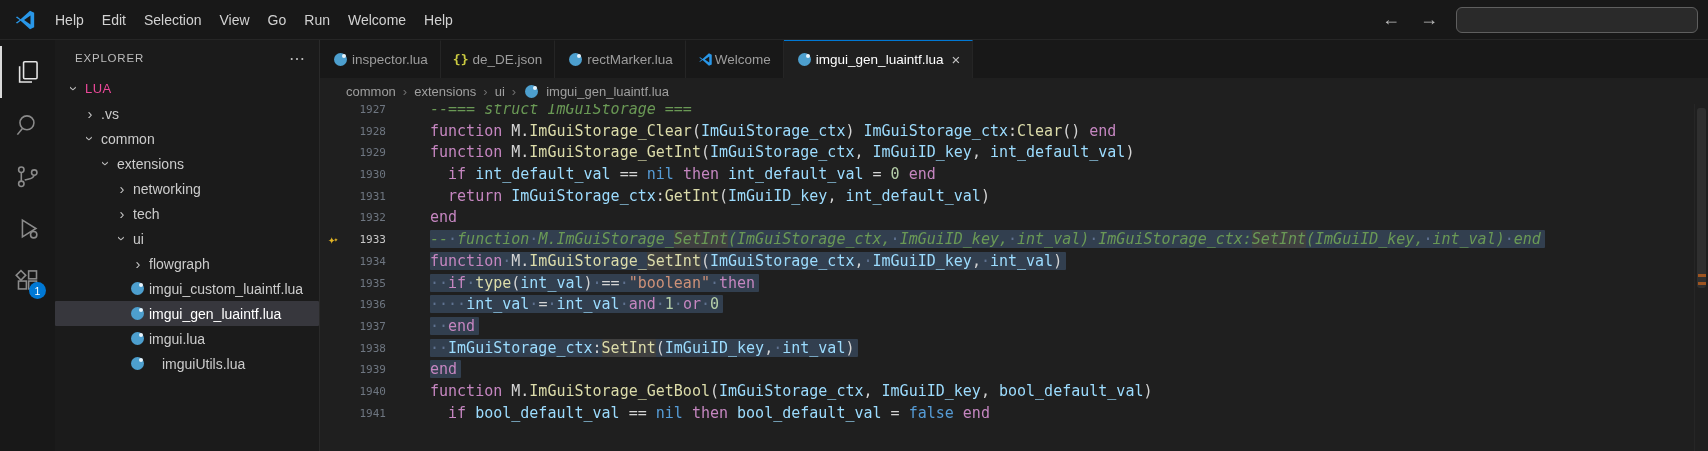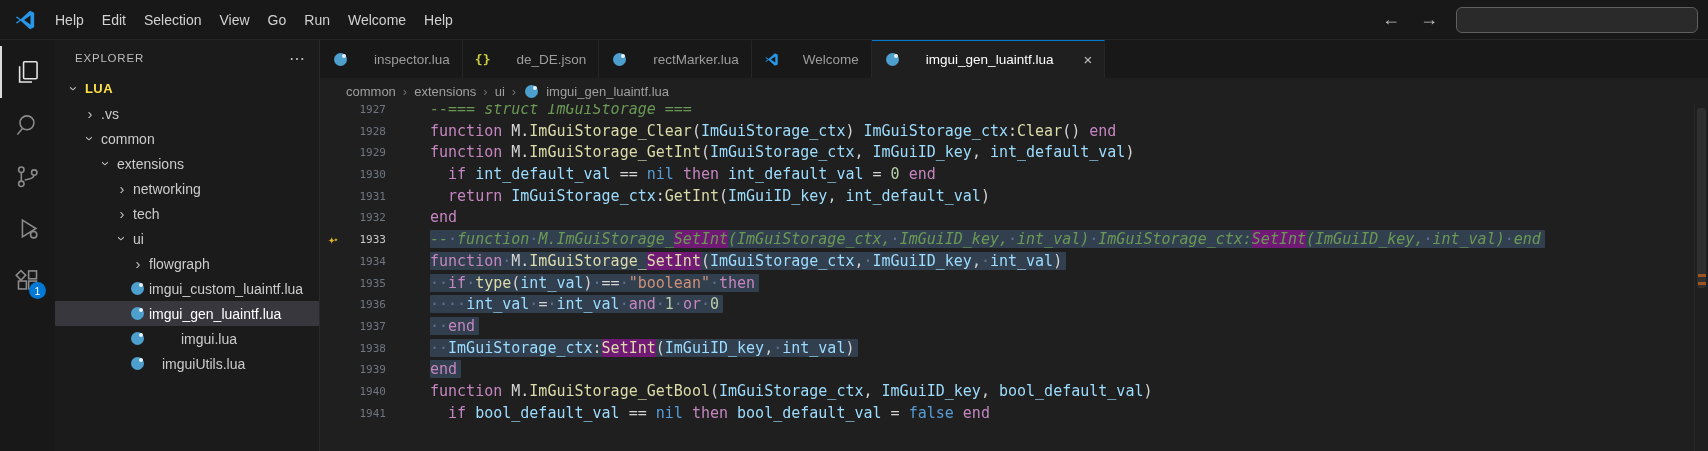--- a/index.html
+++ b/index.html
@@ -26,34 +26,34 @@
   .ab-item svg{width:27px;height:27px;stroke:currentColor;fill:none;stroke-width:1.4}
   .ab-badge{position:absolute;right:7px;bottom:7px;min-width:17px;height:17px;border-radius:9px;background:#0078d4;color:#fff;font-size:10.5px;display:flex;align-items:center;justify-content:center;font-family:"Liberation Sans",sans-serif}
 
   
   .sidebar{width:265px;background:#1b1b1b;flex:none;border-right:1px solid #2a2a2a;overflow:hidden}
   .sidebar-header{height:36px;display:flex;align-items:center;padding:0 14px 0 20px}
   .sidebar-title{font-size:11.5px;letter-spacing:.8px;color:#bcbcbc}
   .sidebar-more{margin-left:auto;color:#bdbdbd;font-size:16px;cursor:default}
   .tree-row{height:25px;display:flex;align-items:center;font-size:14px;color:#cccccc;cursor:default;white-space:nowrap}
   .tree-row.sel{background:#37373d;color:#ffffff}
-  .tree-row.root .tree-label{font-weight:bold;font-size:13px;letter-spacing:.4px;color:#fde047}
+  .tree-row.root .tree-label{font-weight:normal;font-size:13px;letter-spacing:.4px;color:#ec4899}
   .chev{display:inline-block;width:18px;text-align:center;font-size:15px;color:#c2c2c2;flex:none}
   .chev.exp{transform:rotate(90deg)}
   .tree-label{margin-left:2px}
   .ic{display:inline-flex;align-items:center;justify-content:center;flex:none}
   .lua-icon{width:13px;height:13px;border-radius:50%;background:#4d9fce;position:relative;margin:0 3px 0 2px}
   .lua-icon::after{content:"";position:absolute;right:1px;top:1px;width:4px;height:4px;border-radius:50%;background:#e8f4fb}
   .json-icon{color:#cbcb41;font-size:13px;font-weight:bold;font-family:"DejaVu Sans Mono",monospace;margin-right:2px}
   .vscode-icon svg{width:15px;height:15px}
 
   
   .editor{flex:1;background:#1f1f1f;position:relative;overflow:hidden}
   .tabbar{height:38px;background:#181818;display:flex;align-items:stretch}
-  .tab{display:flex;align-items:center;gap:24px;padding:0 12px;font-size:13.5px;color:#9d9d9d;background:#181818;border-right:1px solid #252525;border-top:1px solid transparent;cursor:default;white-space:nowrap}
+  .tab{display:flex;align-items:center;gap:2px;padding:0 12px;font-size:13.5px;color:#9d9d9d;background:#181818;border-right:1px solid #252525;border-top:1px solid transparent;cursor:default;white-space:nowrap}
   .tab.active{background:#1f1f1f;color:#ffffff;border-top:1px solid #0078d4}
   .tab-close{margin-left:6px;color:#c5c5c5;font-size:15px}
   .breadcrumbs{height:26px;display:flex;align-items:center;font-size:13px;color:#9f9f9f;padding-left:26px;gap:7px;background:#1f1f1f}
   .bc-sep{color:#6e6e6e;font-size:13px}
   .bc-item{display:flex;align-items:center;gap:5px}
 
   
   .code{position:absolute;left:0;right:14px;top:64px;bottom:0;overflow:hidden}
   .code-inner{margin-top:-5px}
   .code-line{display:flex;height:21.7px;line-height:21.7px;font-family:"DejaVu Sans Mono",monospace;font-size:15px;white-space:pre}
@@ -66,21 +66,21 @@
   .lcontent{padding-left:22px}
   .sel{background:rgba(96,139,193,.30);padding-right:4px;border-radius:1px}
   .tok-kw{color:#c586c0}
   .tok-fn{color:#dcdcaa}
   .tok-var{color:#9cdcfe}
   .tok-const{color:#569cd6}
   .tok-num{color:#b5cea8}
   .tok-str{color:#ce9178}
   .tok-cmt{color:#6a9955;font-style:italic}
   .tok-pln{color:#d4d4d4}
-  .match{background:#701a75;border-radius:1px}
+  .match{background:#404040;border-radius:1px}
   .ws{color:#5f7290;font-style:normal}
 
   
   .overview{position:absolute;right:0;top:64px;bottom:0;width:14px;background:#1f1f1f;border-left:1px solid #262626}
   .ov-thumb{position:absolute;left:2px;right:2px;top:4px;height:180px;background:rgba(120,120,120,.18);border-radius:3px}
   .ov-mark{position:absolute;left:3px;width:8px;height:3px;background:#9d5420}
 </style>
 </head>
 <body>
 
@@ -186,21 +186,21 @@
           <span class="tree-label">flowgraph</span>
         </div>
         <div class="tree-row" style="padding-left: 74px;">
           <span class="ic lua-icon"></span>
           <span class="tree-label">imgui_custom_luaintf.lua</span>
         </div>
         <div class="tree-row sel" style="padding-left: 74px;">
           <span class="ic lua-icon"></span>
           <span class="tree-label">imgui_gen_luaintf.lua</span>
         </div>
-        <div class="tree-row" style="padding-left: 74px; gap: 32px;">
+        <div class="tree-row" style="padding-left: 74px;">
           <span class="ic lua-icon"></span>
           <span class="tree-label">imgui.lua</span>
         </div>
         <div class="tree-row" style="padding-left: 74px; gap: 13px;">
           <span class="ic lua-icon"></span>
           <span class="tree-label">imguiUtils.lua</span>
         </div>
       </div>
   </div>
 

